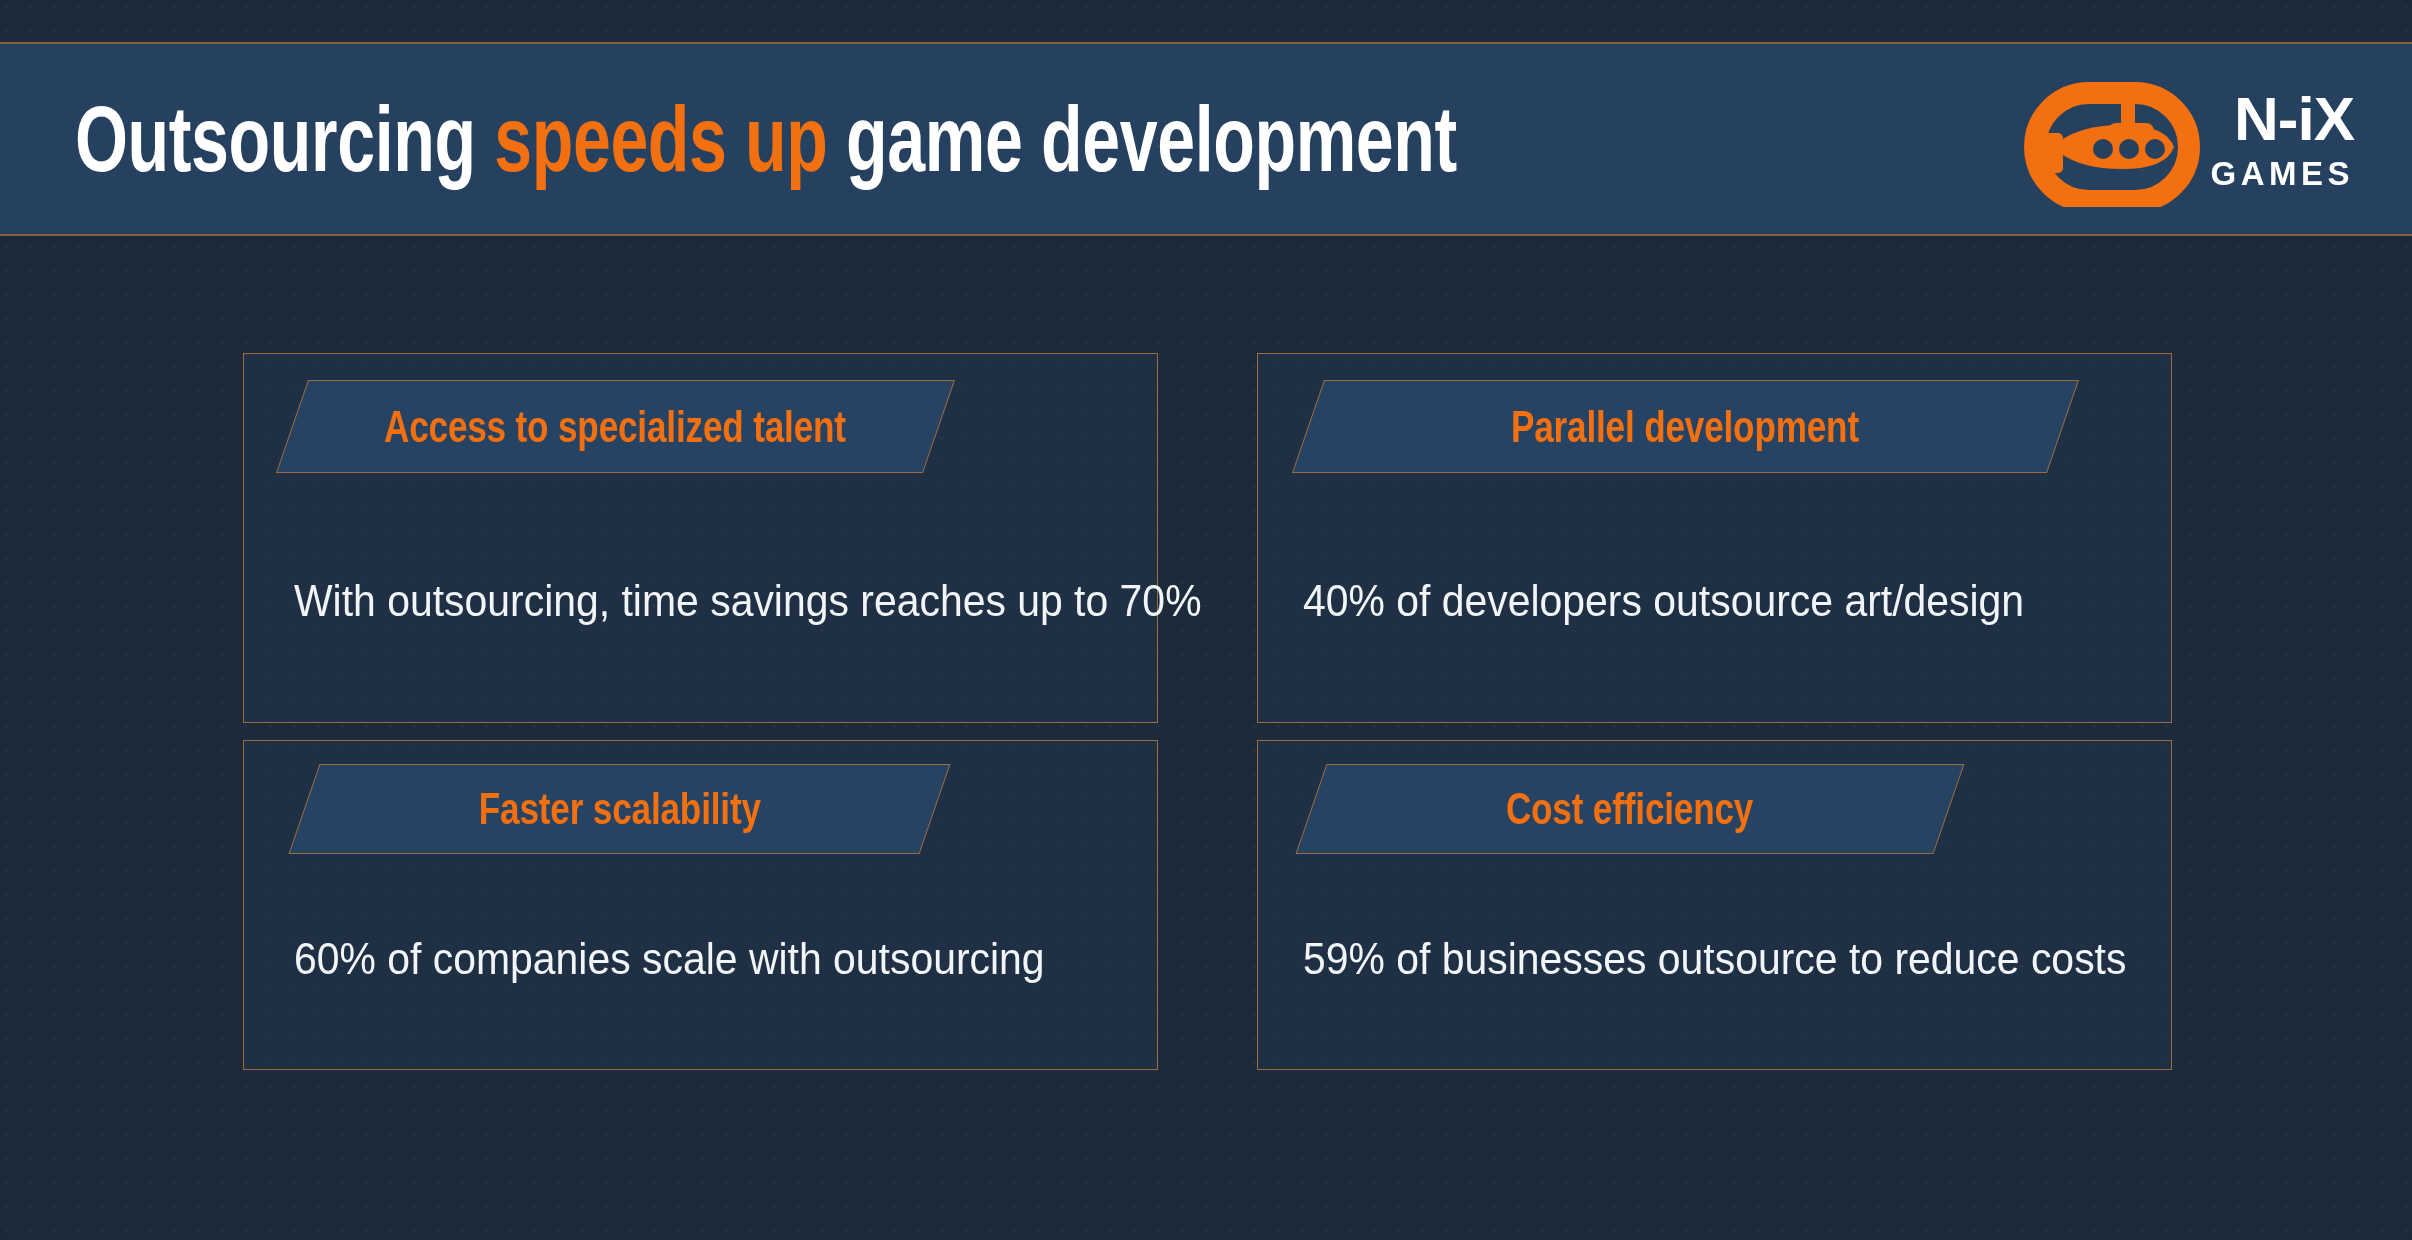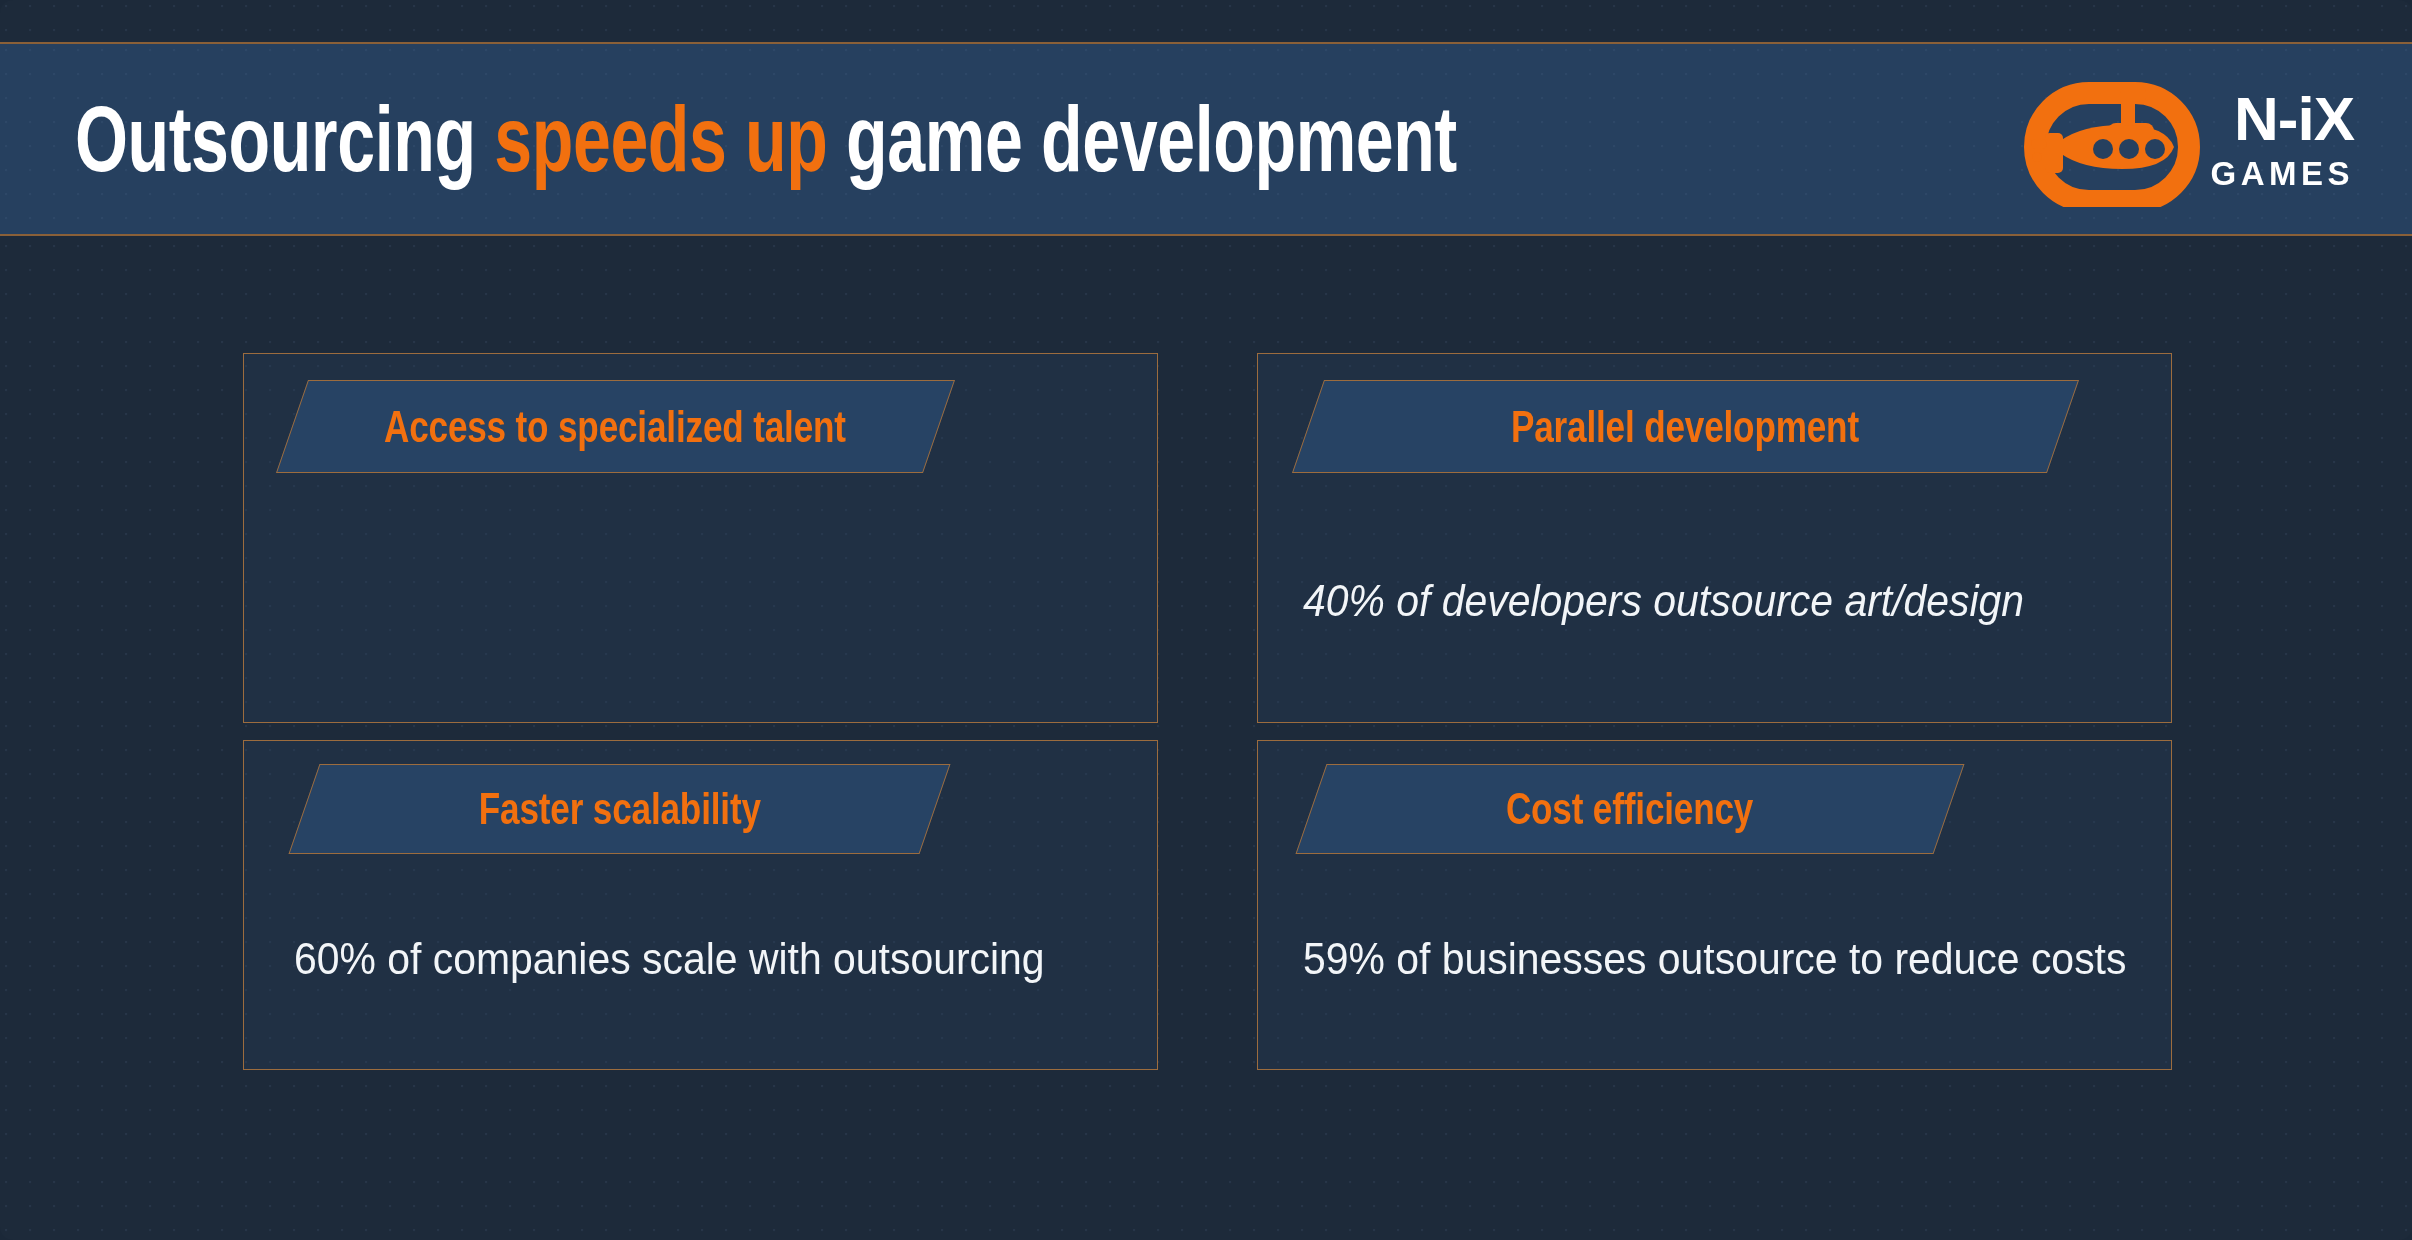--- a/index.html
+++ b/index.html
@@ -159,21 +159,21 @@
     left: 50px;
     right: 34px;
     font-size: 44px;
     color: #f2f5f8;
     font-family: "Liberation Sans Narrow", "Liberation Sans", sans-serif;
     white-space: nowrap;
   }
   .card-body span { display: inline-block; transform: scaleX(0.93); transform-origin: left center; }
   .card.row1 .card-body { top: 222px; }
   .card.row2 .card-body { top: 193px; }
-  .card[data-card="1"] .card-body { left: 45px; font-style: italic; }
+  .card[data-card="1"] .card-body { left: 45px; }
   .card[data-card="3"] .card-body { left: 45px; }
 </style>
 </head>
 <body>
 
 <div id="slide">
 
   <div id="header">
 
     <h1 id="title"><span>Outsourcing </span><span class="accent">speeds up</span><span> game development</span></h1>
@@ -207,20 +207,21 @@
   </div>
 
   <div id="grid">
 
     <div class="card row1" data-card="0">
       <div class="badge-wrap">
         <div class="badge">
           <div class="badge-text"><span>Access to specialized talent</span></div>
         </div>
       </div>
+      <div class="card-body"><span>With outsourcing, time savings reaches up to 70%</span></div>
     </div>
 
     <div class="card row1" data-card="1">
       <div class="badge-wrap">
         <div class="badge">
           <div class="badge-text"><span>Parallel development</span></div>
         </div>
       </div>
       <div class="card-body"><span>40% of developers outsource art/design</span></div>
     </div>

